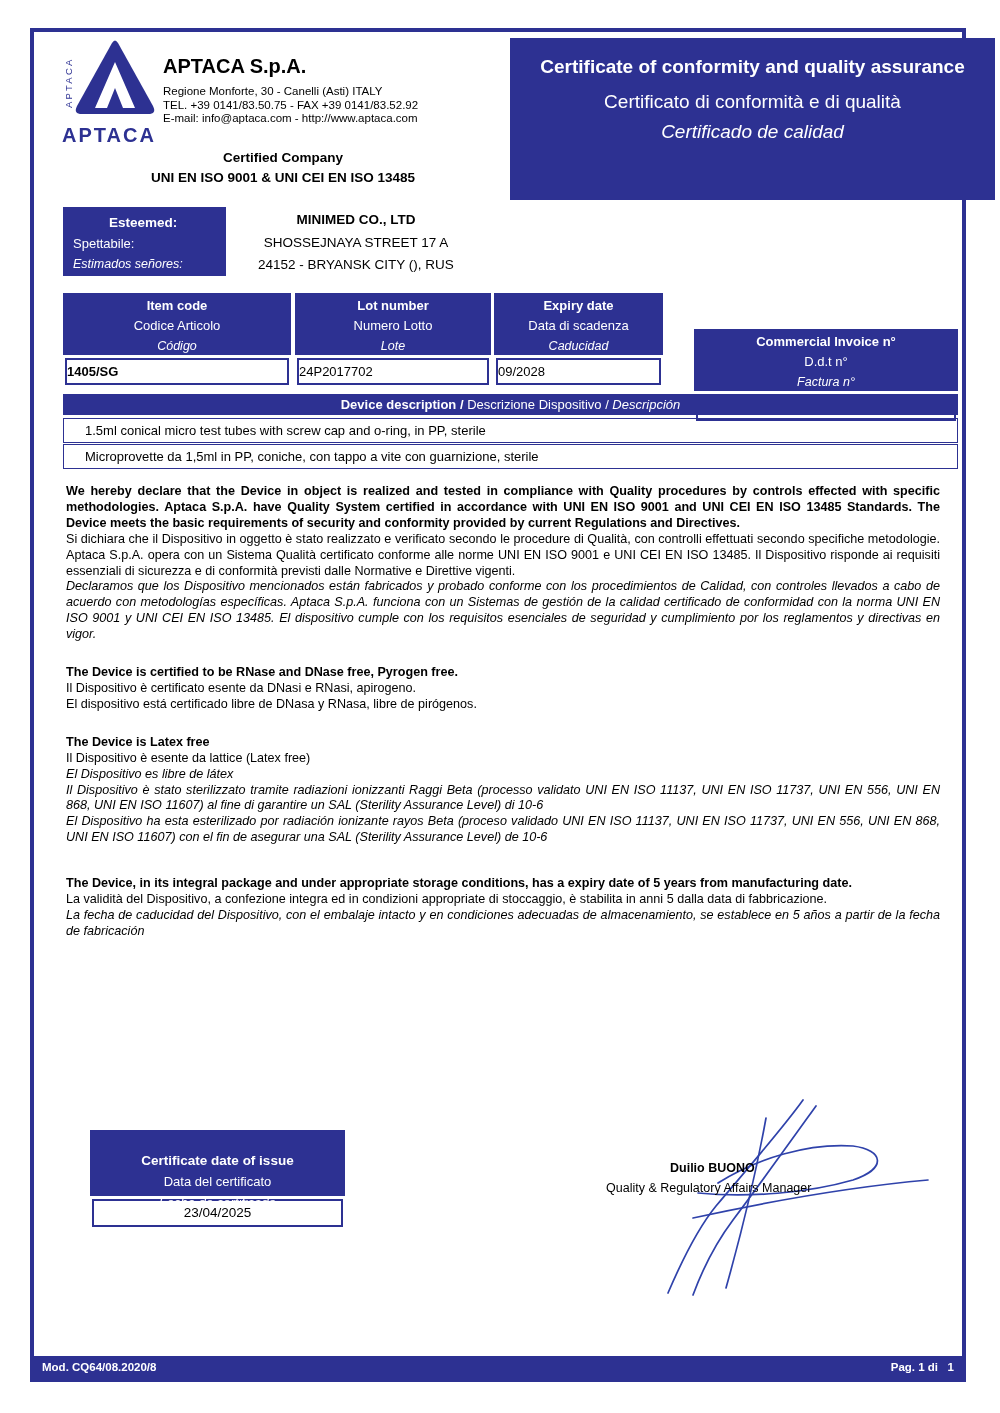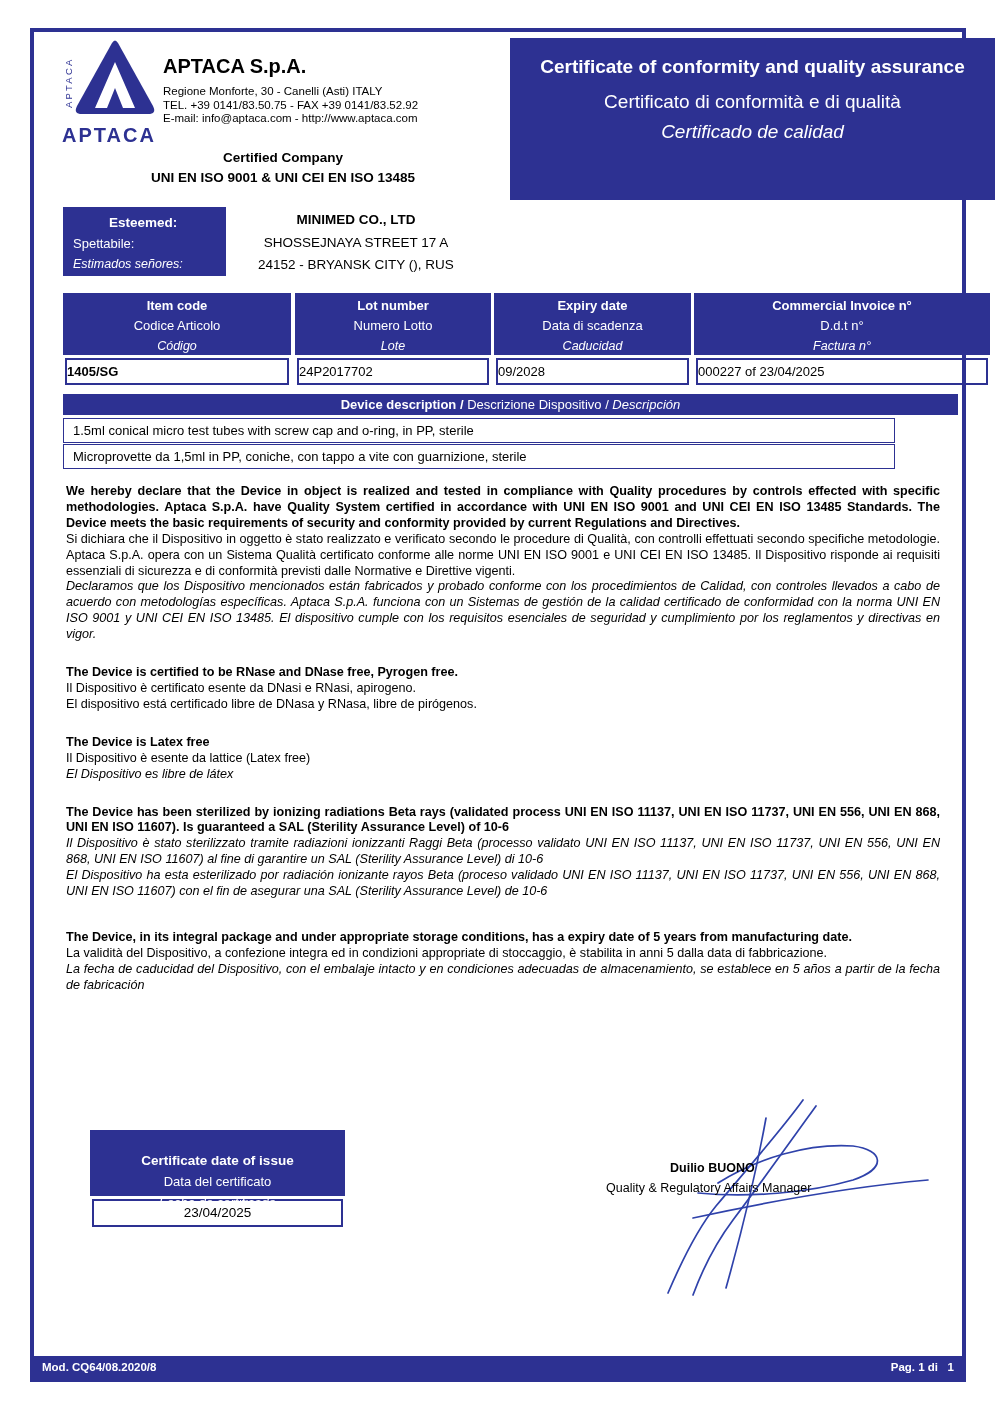--- a/index.html
+++ b/index.html
@@ -61,22 +61,22 @@
     margin:3px 2px 0 2px; height:27px; border:2px solid var(--navy);
     text-align:left; font-size:13px; line-height:23px;
   }
 
   
   .device-bar {
     position:absolute; left:63px; top:394px; width:895px; height:21px;
     text-align:center; font-size:13px; line-height:21px;
   }
   .device-row {
-    position:absolute; left:63px; width:832px; height:25px;
-    border:1px solid var(--navy); font-size:13px; line-height:23px; padding-left:9px;
+    position:absolute; left:63px; width:895px; height:25px;
+    border:1px solid var(--navy); font-size:13px; line-height:23px; padding-left:21px;
   }
 
   
   .body-text { position:absolute; left:66px; top:484px; width:874px; font-size:12.6px; line-height:15.9px; }
   .body-text p.j { text-align:justify; }
   .gap22 { margin-top:22px; }
   .gap30 { margin-top:30px; }
 
   
   .issue-box { position:absolute; left:90px; top:1130px; width:255px; }
@@ -154,29 +154,29 @@
     <div class="col-val b">1405/SG</div>
   </div>
   <div class="col" style="left:295px; width:196px;">
     <div class="col-head navy">
       <div class="l1">Lot number</div>
       <div class="l2">Numero Lotto</div>
       <div class="l3">Lote</div>
     </div>
     <div class="col-val">24P2017702</div>
   </div>
-  <div class="col" style="left:494px; width:197px;">
+  <div class="col" style="left:494px; width:169px;">
     <div class="col-head navy">
       <div class="l1">Expiry date</div>
       <div class="l2">Data di scadenza</div>
       <div class="l3">Caducidad</div>
     </div>
     <div class="col-val">09/2028</div>
   </div>
-  <div class="col" style="left:694px; width:296px;">
+  <div class="col" style="left:694px; width:264px;margin-top:36px;">
     <div class="col-head navy">
       <div class="l1">Commercial Invoice n°</div>
       <div class="l2">D.d.t n°</div>
       <div class="l3">Factura n°</div>
     </div>
     <div class="col-val">000227 of 23/04/2025</div>
   </div>
 
   <div class="device-bar navy">
     <span class="b">Device description / </span><span>Descrizione Dispositivo / </span><span class="i">Descripción</span>
@@ -190,21 +190,20 @@
     <p class="j i">Declaramos que los Dispositivo mencionados están fabricados y probado conforme con los procedimientos de Calidad, con controles llevados a cabo de acuerdo con metodologías específicas. Aptaca S.p.A. funciona con un Sistemas de gestión de la calidad certificado de conformidad con la norma UNI EN ISO 9001 y UNI CEI EN ISO 13485. El dispositivo cumple con los requisitos esenciales de seguridad y cumplimiento por los reglamentos y directivas en vigor.</p>
 
     <p class="b gap22">The Device is certified to be RNase and DNase free, Pyrogen free.</p>
     <p>Il Dispositivo è certificato esente da DNasi e RNasi, apirogeno.</p>
     <p>El dispositivo está certificado libre de DNasa y RNasa, libre de pirógenos.</p>
 
     <p class="b gap22">The Device is Latex free</p>
     <p>Il Dispositivo è esente da lattice (Latex free)</p>
     <p class="i">El Dispositivo es libre de látex</p>
 
-    <p class="j b gap22">The Device has been sterilized by ionizing radiations Beta rays (validated process UNI EN ISO 11137, UNI EN ISO 11737, UNI EN 556, UNI EN 868, UNI EN ISO 11607). Is guaranteed a SAL (Sterility Assurance Level) of 10-6</p>
     <p class="j i">Il Dispositivo è stato sterilizzato tramite radiazioni ionizzanti Raggi Beta (processo validato UNI EN ISO 11137, UNI EN ISO 11737, UNI EN 556, UNI EN 868, UNI EN ISO 11607) al fine di garantire un SAL (Sterility Assurance Level) di 10-6</p>
     <p class="j i">El Dispositivo ha esta  esterilizado por radiación ionizante rayos Beta (proceso validado UNI EN ISO 11137, UNI EN ISO 11737, UNI EN 556, UNI EN 868, UNI EN ISO 11607) con el fin de asegurar una SAL (Sterility Assurance Level) de 10-6</p>
 
     <p class="j b gap30">The Device, in its integral package and under appropriate storage conditions, has a expiry date of 5 years from manufacturing date.</p>
     <p class="j">La validità del Dispositivo, a confezione integra ed in condizioni appropriate di stoccaggio, è stabilita in anni 5 dalla data di fabbricazione.</p>
     <p class="j i">La fecha de caducidad del Dispositivo, con el embalaje intacto y en condiciones adecuadas de almacenamiento, se establece en 5 años a partir de la fecha de fabricación</p>
   </div>
 
   <div class="issue-box">
     <div class="issue-head navy">

